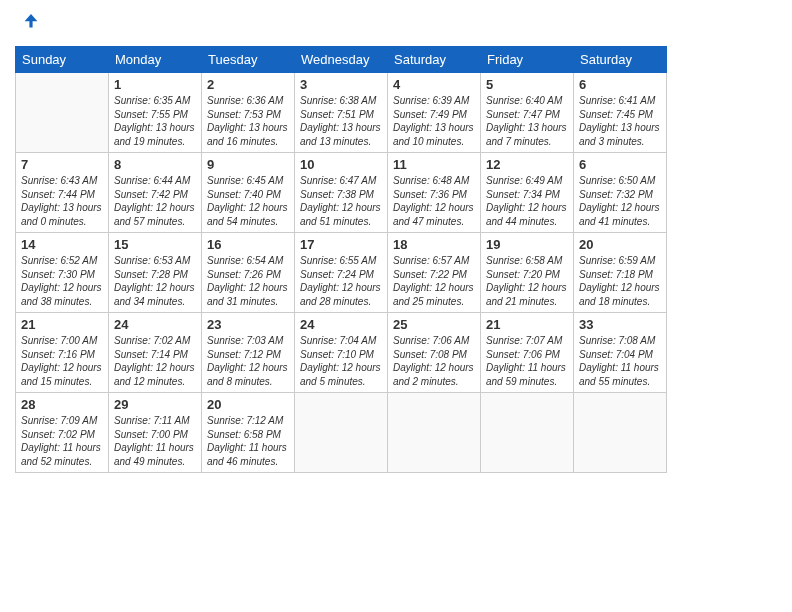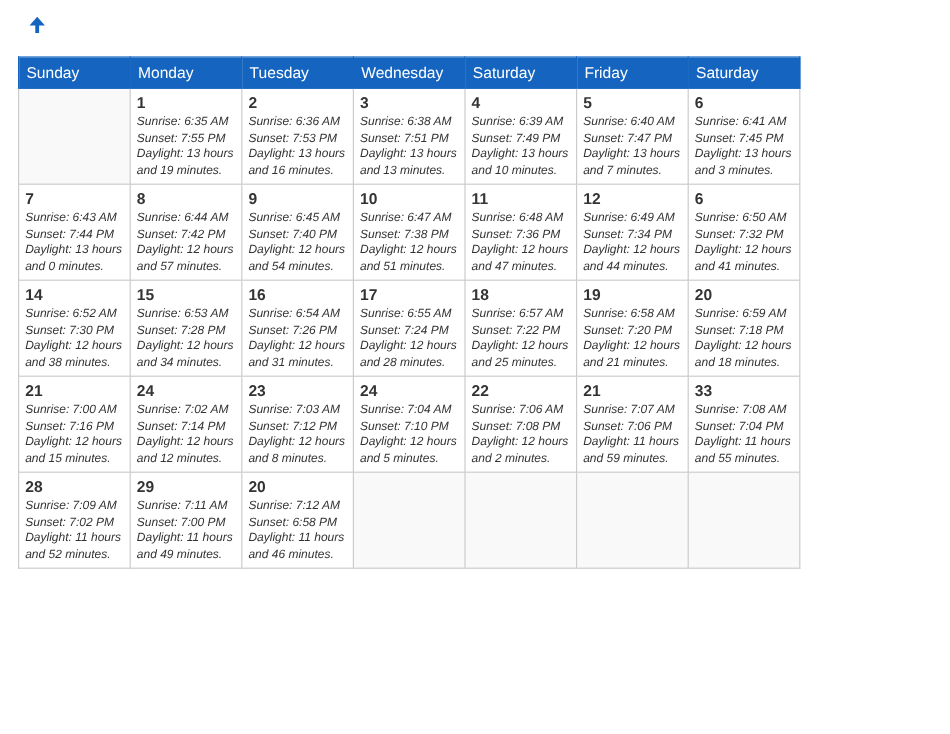--- a/index.html
+++ b/index.html
@@ -228,21 +228,21 @@
           </td>
           <td>
             <span class="day-number">23</span>
             <div class="cell-text">Sunrise: 7:03 AM<br>Sunset: 7:12 PM<br>Daylight: 12 hours<br>and 8 minutes.</div>
           </td>
           <td>
             <span class="day-number">24</span>
             <div class="cell-text">Sunrise: 7:04 AM<br>Sunset: 7:10 PM<br>Daylight: 12 hours<br>and 5 minutes.</div>
           </td>
           <td>
-            <span class="day-number">22</span>
+            <span class="day-number">25</span>
             <div class="cell-text">Sunrise: 7:06 AM<br>Sunset: 7:08 PM<br>Daylight: 12 hours<br>and 2 minutes.</div>
           </td>
           <td>
             <span class="day-number">21</span>
             <div class="cell-text">Sunrise: 7:07 AM<br>Sunset: 7:06 PM<br>Daylight: 11 hours<br>and 59 minutes.</div>
           </td>
           <td>
             <span class="day-number">33</span>
             <div class="cell-text">Sunrise: 7:08 AM<br>Sunset: 7:04 PM<br>Daylight: 11 hours<br>and 55 minutes.</div>
           </td>

